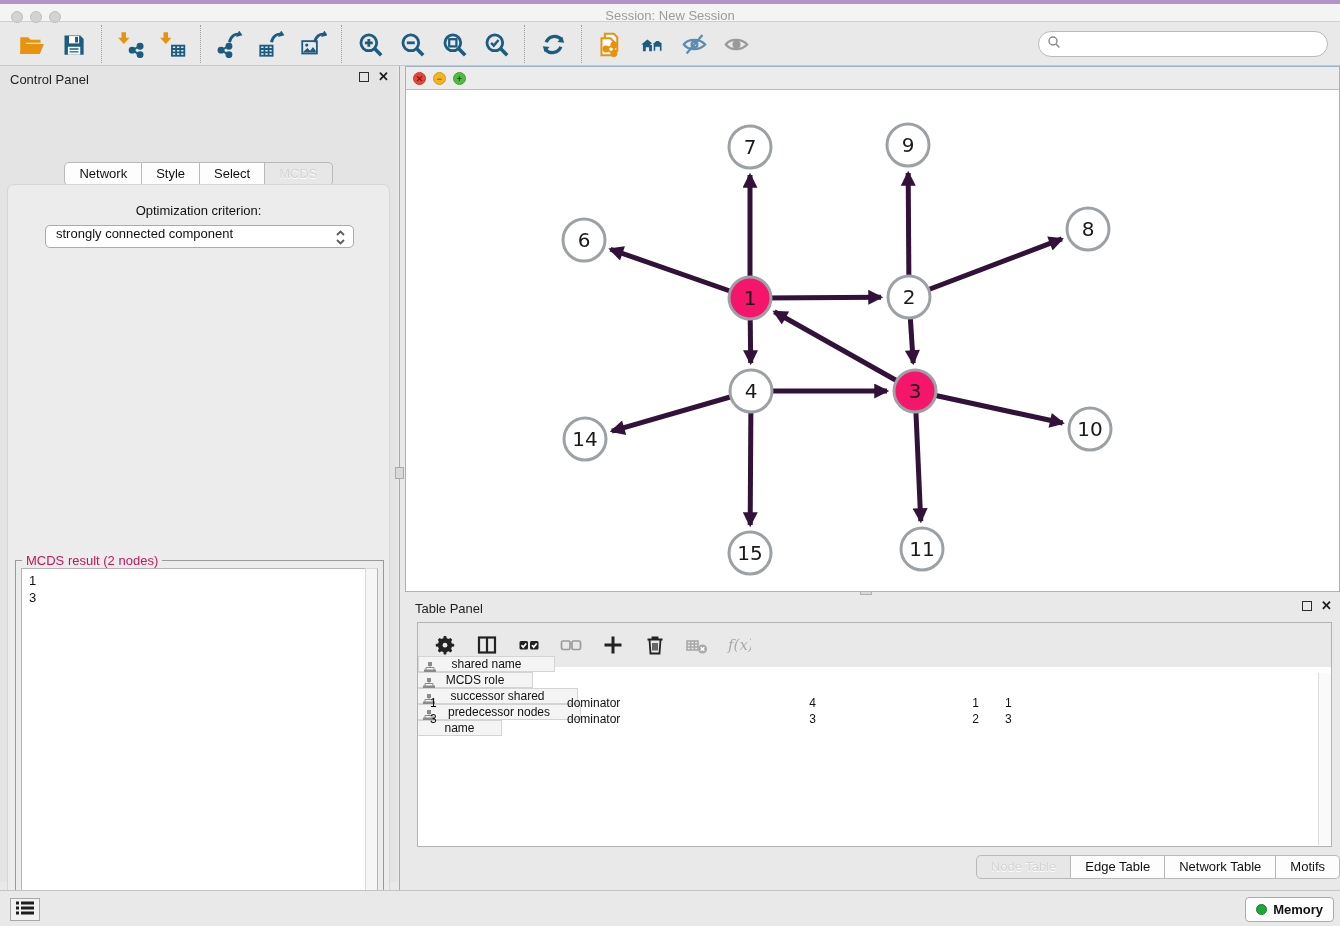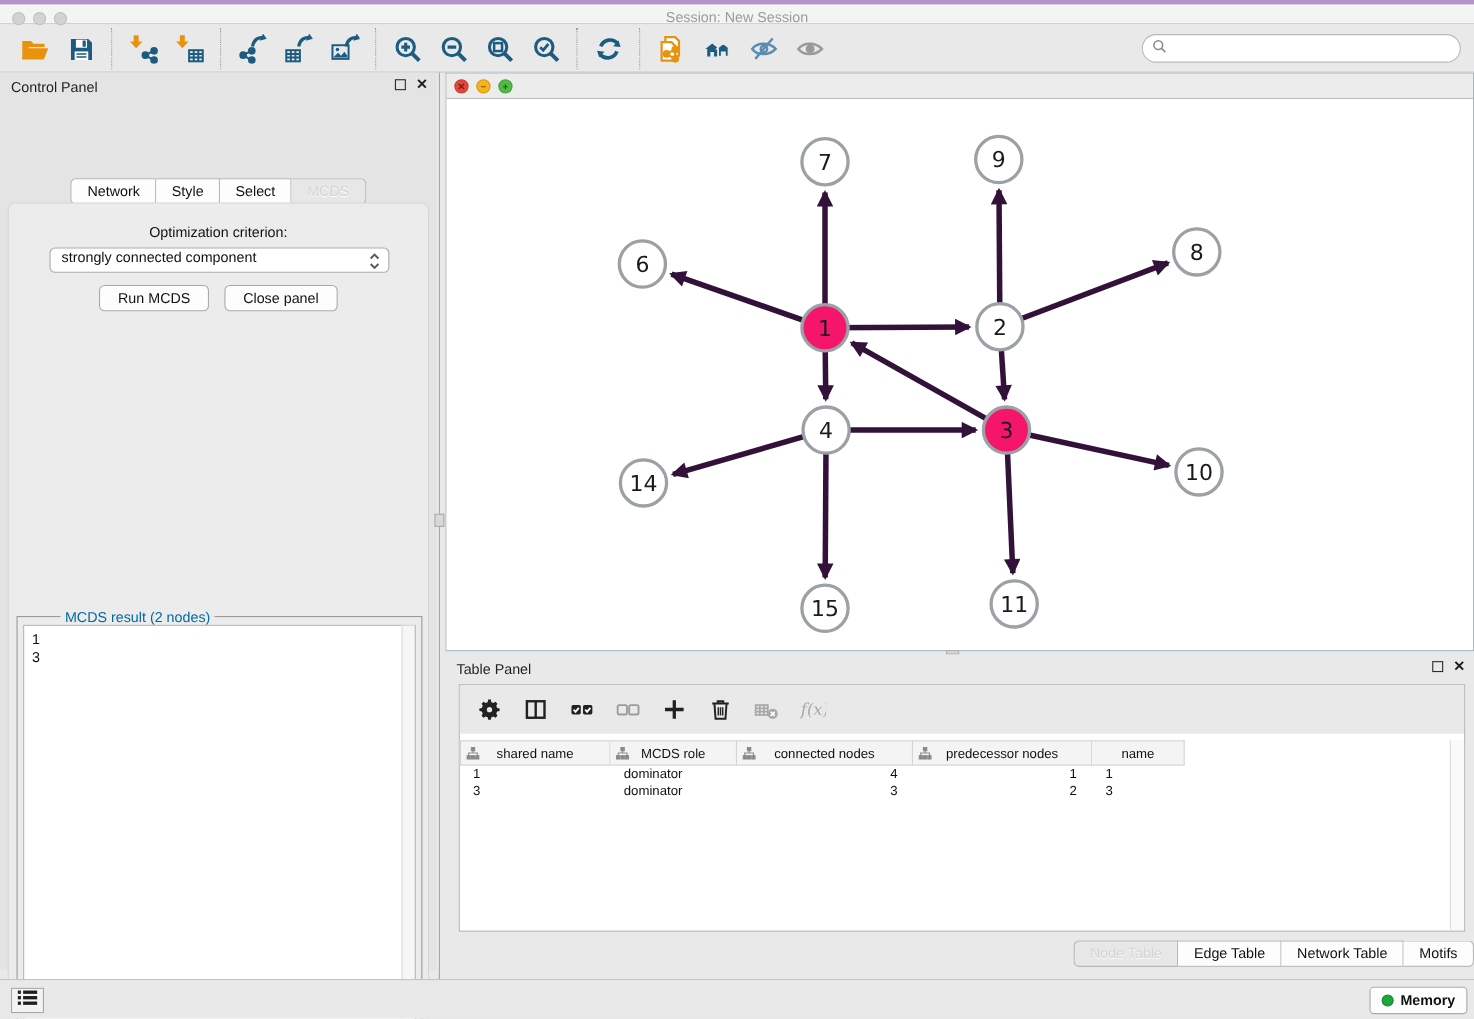--- a/index.html
+++ b/index.html
@@ -48,21 +48,21 @@
               border:1px solid #ababab; border-radius:5px; font-size:13px; color:#111;
               display:flex; padding-left:10px; }
   .dd-arrows { position:absolute; right:6px; top:2px; }
   .btnrow { position:absolute; left:0; top:74px; width:100%; display:flex; justify-content:center; gap:14px; }
   .pbtn { font-size:13px; color:#111; background:#fdfdfd; border:1px solid #ababab;
           border-radius:5px; padding:3px 16px 4px 16px; }
 
   .fieldset { position:absolute; left:7px; top:375px; width:369px; height:381px;
               border:1px solid #9a9a9a; background:#ececec; }
   .fieldset .legend { position:absolute; left:6px; top:-8px; background:#ececec; padding:0 4px;
-                      font-size:13px; color:#0369a1;margin-left:33px; }
+                      font-size:13px; color:#be185d; }
   .fieldset .inner { position:absolute; left:5px; top:7px; right:5px; bottom:5px;
                      background:#fff; border:1px solid #b5b5b5; font-size:13px; color:#111;
                      padding:3px 0 0 7px; line-height:17px; white-space:pre-line; }
   .fieldset .vtrack { position:absolute; right:5px; top:7px; bottom:5px; width:13px;
                       background:#f6f6f6; border:1px solid #d9d9d9; border-right:1px solid #b5b5b5; }
 
   .vdivider { position:absolute; left:399px; top:66px; width:1px; height:824px; background:#a8a8a8; }
   .vgrip { position:absolute; left:395px; top:467px; width:9px; height:12px; background:#d9d9d9; border:1px solid #aaa; }
 
   
@@ -80,21 +80,21 @@
   .hgrip { position:absolute; left:860px; top:591px; width:12px; height:4px; background:#d9d9d9; border:1px solid #b0b0b0; }
 
   
   .tpanel { position:absolute; left:405px; top:595px; width:935px; height:295px; background:#e9e9e9; }
   .tbox { position:absolute; left:12px; top:27px; width:915px; height:225px;
           background:#fff; border:1px solid #b3b3b3; }
   .tb2 { position:absolute; left:0; top:0; width:100%; height:44px; background:#e9e9e9;
          display:flex; align-items:center; padding-left:8px; gap:4px; }
   .tb2 .tb-btn { width:38px; height:34px; }
   .tb2 .tb-btn svg { width:24px; height:24px; }
-  .thead { position:absolute; left:0; top:50px; height:15px; display:flex; }
+  .thead { position:absolute; left:0; top:33px; height:15px; display:flex;flex-direction:column; }
   .th { background:#f4f4f4; border:1px solid #d4d4d4; border-left:none; height:23px;
         font-size:12px; color:#111; display:flex; align-items:center; justify-content:center;
         position:relative; }
   .th:first-child { border-left:1px solid #d4d4d4; }
   .th .hicon { position:absolute; left:5px; top:5px; }
   .trows { position:absolute; left:0; top:73px; width:100%; }
   .tr { display:flex; height:16px; }
   .td { font-size:12px; color:#111; height:16px; line-height:15px; }
   .td.l { text-align:left; padding-left:12px; }
   .td.r { text-align:right; padding-right:14px; }
@@ -322,24 +322,20 @@
     <div class="dropdown">
       <span>strongly connected component</span>
       <span class="dd-arrows">
         <svg width="13" height="19" viewBox="0 0 13 19">
             <g stroke="#5a5a5a" stroke-width="1.8" fill="none">
               <path d="M3 7l3.5-3.5L10 7"></path>
               <path d="M3 12l3.5 3.5L10 12"></path>
             </g>
           </svg>
       </span>
-    </div>
-    <div class="btnrow">
-      <button class="pbtn">Run MCDS</button>
-      <button class="pbtn">Close panel</button>
     </div>
     <div class="fieldset">
       <div class="legend">MCDS result (2 nodes)</div>
       <div class="inner" id="mcds-lines">1
 3</div>
       <div class="vtrack"></div>
     </div>
   </div>
 </div>
 <div class="vdivider"></div>
@@ -500,21 +496,21 @@
         <div class="th" style="width: 160px;">
           <span class="hicon"><svg width="12" height="12" viewBox="0 0 12 12">
               <g fill="#8a8a8a" stroke="#8a8a8a">
                 <rect x="4.5" y="0.5" width="3" height="3"></rect>
                 <rect x="0.5" y="8" width="3" height="3"></rect>
                 <rect x="4.5" y="8" width="3" height="3"></rect>
                 <rect x="8.5" y="8" width="3" height="3"></rect>
                 <path d="M6 3.5v2M2 8V5.5h8V8M2 5.5h8" fill="none" stroke-width="1"></path>
               </g>
             </svg></span>
-          <span>connected nodes</span>
+          <span>successor shared</span>
         </div>
         <div class="th" style="width: 163px;">
           <span class="hicon"><svg width="12" height="12" viewBox="0 0 12 12">
               <g fill="#8a8a8a" stroke="#8a8a8a">
                 <rect x="4.5" y="0.5" width="3" height="3"></rect>
                 <rect x="0.5" y="8" width="3" height="3"></rect>
                 <rect x="4.5" y="8" width="3" height="3"></rect>
                 <rect x="8.5" y="8" width="3" height="3"></rect>
                 <path d="M6 3.5v2M2 8V5.5h8V8M2 5.5h8" fill="none" stroke-width="1"></path>
               </g>

